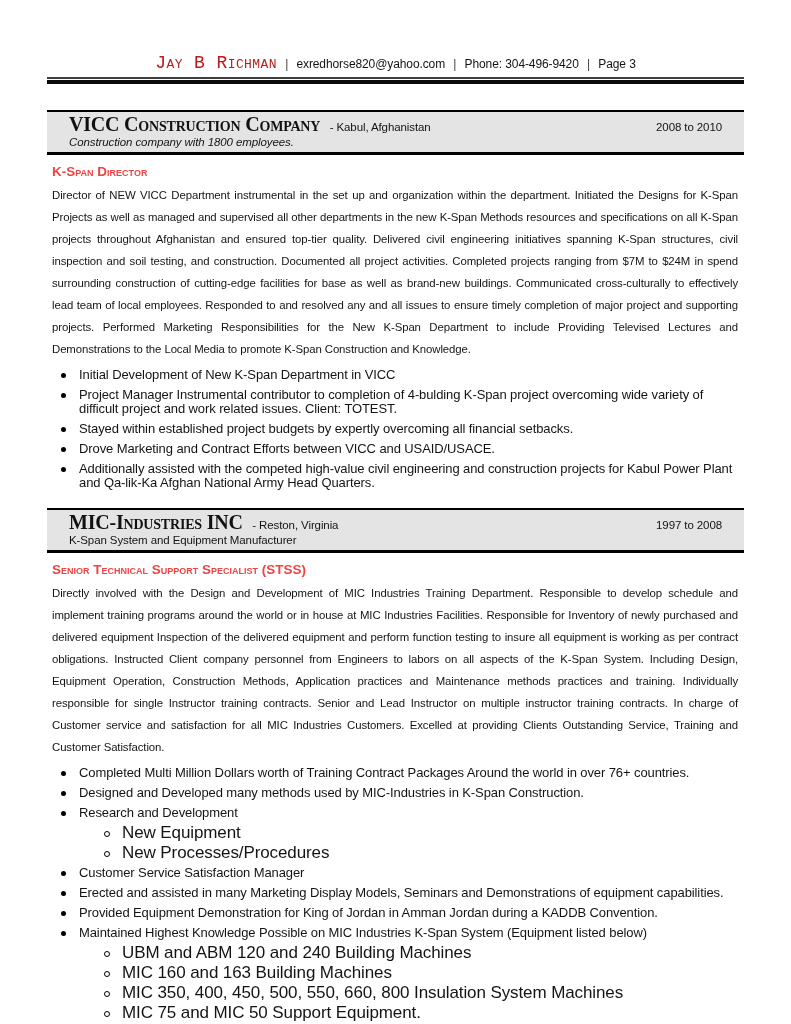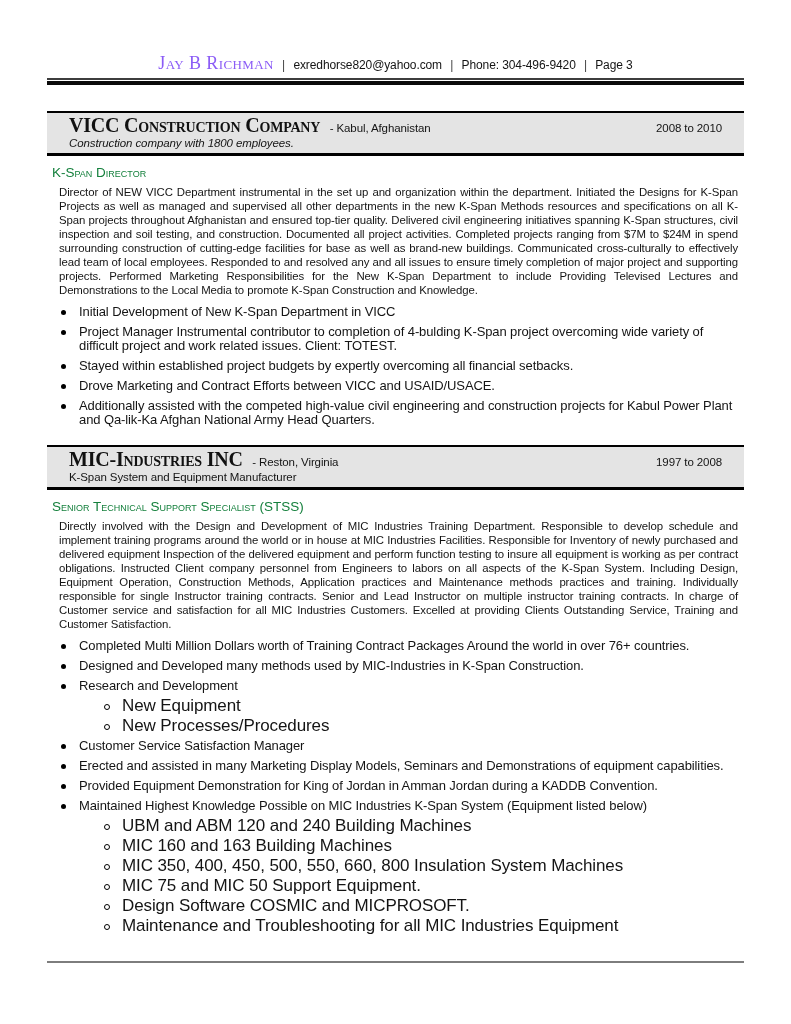--- a/index.html
+++ b/index.html
@@ -6,22 +6,22 @@
   body {
     width:791px; height:1024px; overflow:hidden;
     background:#ffffff; color:#141414;
     font-family:"Liberation Sans", sans-serif;
   }
   .page { box-sizing:border-box; width:791px; height:1024px; padding:0 47px; }
 
   
   .hdr { margin-top:53px; text-align:center; font-size:12px; letter-spacing:-0.1px; white-space:nowrap; }
   .hdr .hname {
-    font-family:Liberation Serif, serif;
-    font-variant:small-caps; font-size:18px; letter-spacing:0.4px; color:#8b5cf6;text-align:right;
+    font-family:Liberation Mono, monospace;
+    font-variant:small-caps; font-size:18px; letter-spacing:0.4px; color:#b91c1c;text-align:right;
   }
   .hdr .hsep { color:#444; padding:0 5px; }
   .hdr .hemail { font-weight:normal;text-align:right; }
   .hrule { margin-top:4px; border-top:2px solid #3d3d3d; padding-top:1px; }
   .hrule-inner { height:4px; background:#0a0a0a; }
 
   
   .band {
     margin-top:26px; background:#e4e4e4;
     border-top:2px solid #000; border-bottom:3px solid #000;
@@ -32,25 +32,25 @@
     font-family:"Liberation Serif", serif; font-variant:small-caps; font-weight:bold;
     font-size:20px; line-height:20px; letter-spacing:-0.2px; color:#111;
   }
   .loc { font-size:11.5px; margin-left:5px; letter-spacing:-0.1px; }
   .dates { font-size:11.5px; letter-spacing:-0.1px; }
   .tagline { font-size:11.5px; line-height:13px; margin-top:1px; letter-spacing:-0.1px; }
   .italic { font-style:italic; }
 
   
   .role {
-    margin:9px 5px 0; font-size:13.5px; font-weight:normal;
-    font-variant:small-caps; color:#15803d;
+    margin:9px 5px 0; font-size:13.5px; font-weight:bold;
+    font-variant:small-caps; color:#ef4444;
   }
   .summary {
-    margin:5px 6px 0 12px; font-size:11.4px; line-height:14px;
+    margin:5px 6px 0 5px; font-size:11.4px; line-height:22px;
     text-align:justify; letter-spacing:-0.1px;
   }
 
   .bullets { margin-top:8px; }
   .b1 { display:flex; margin:6px 6px 0 14px; font-size:13px; line-height:14px; letter-spacing:-0.1px; }
   .b1 .dot { flex:0 0 auto; width:5px; height:5px; border-radius:50%; background:#000; margin-top:4.5px; }
   .b1 .btext { margin-left:13px; }
   .b2 { display:flex; margin:6px 6px 0 57px; font-size:17px; line-height:14px; letter-spacing:-0.1px; }
   .b2 .ring { flex:0 0 auto; width:4px; height:4px; border:1px solid #000; border-radius:50%; margin-top:4.5px; background:transparent; }
   .b2 .btext { margin-left:12px; }

